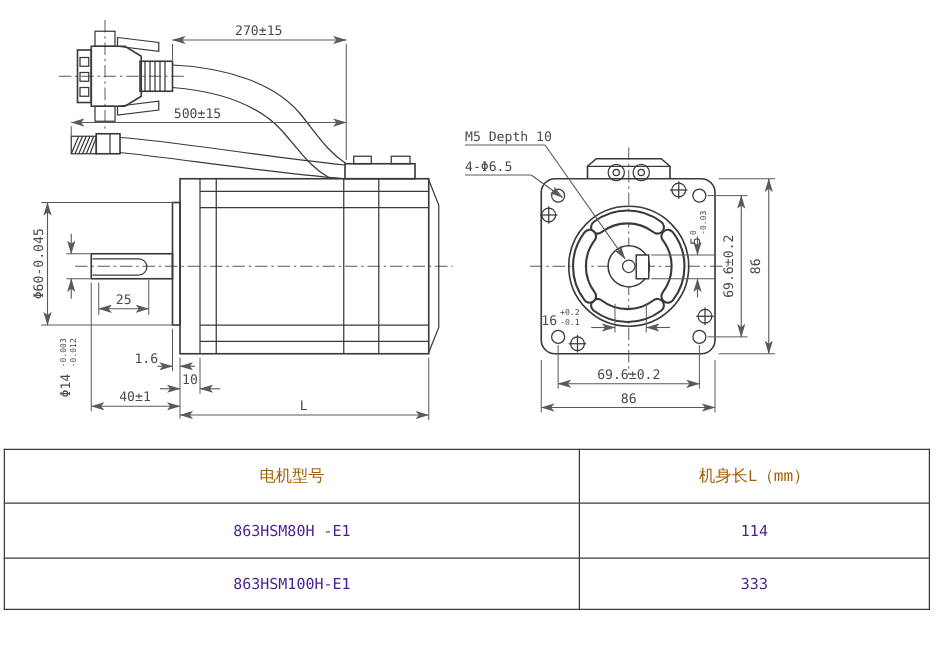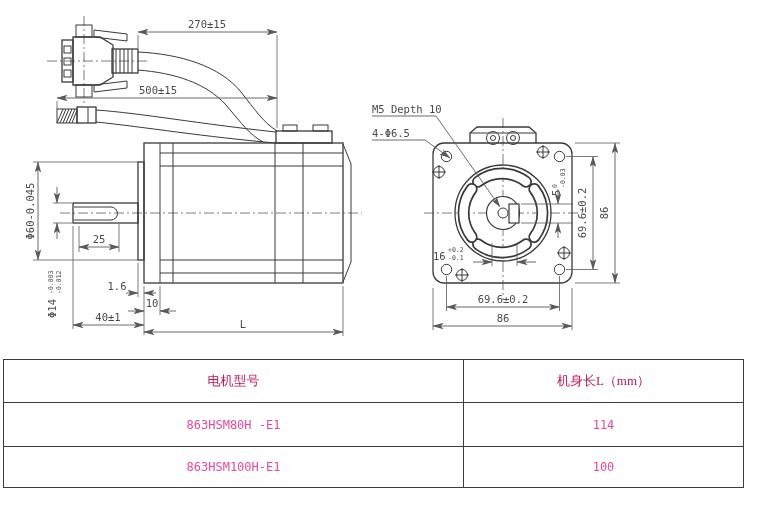--- a/index.html
+++ b/index.html
@@ -12,23 +12,23 @@
   .dim{stroke:#5a5a5a;stroke-width:0.9;fill:none;}
   .ext{stroke:#5a5a5a;stroke-width:0.8;fill:none;}
   .cl{stroke:#5a5a5a;stroke-width:0.8;fill:none;stroke-dasharray:10 3 2 3;}
   .slot-b{stroke:#3a3a3a;stroke-width:12;fill:none;stroke-linecap:round;}
   .slot-w{stroke:#ffffff;stroke-width:8.6;fill:none;stroke-linecap:round;}
   .whitefill{fill:#ffffff;stroke:#3a3a3a;stroke-width:1.2;}
   .tol{font-size:6.5px;}
   table#spec{position:absolute;left:3px;top:359px;width:738px;border-collapse:collapse;
              table-layout:fixed;}
   table#spec td{border:1.4px solid #3c3c3c;text-align:center;vertical-align:middle;
-                color:#ec4899;font-size:12px;font-family:"DejaVu Sans Mono", monospace;
+                color:#4c1d95;font-size:12px;font-family:"DejaVu Sans Mono", monospace;
                 padding:0;background:#fff;}
-  table#spec .hdr td{color:#be185d;font-size:13px;font-family:Liberation Serif, serif;}
+  table#spec .hdr td{color:#a16207;font-size:13px;font-family:Liberation Mono, monospace;}
   .c1{width:459px;} .c2{width:279px;}
   .rh{height:43px;} .r1{height:44px;} .r2{height:41px;}
 </style>
 </head>
 <body>
 
 <div id="stage">
 
 <svg width="759" height="352" viewBox="0 0 759 352">
   <defs>
@@ -273,18 +273,18 @@
         <tr class="hdr rh">
     <td class="c1">电机型号</td>
     <td class="c2">机身长L（mm）</td>
   </tr>
   <tr class="r1">
     <td>863HSM80H -E1</td>
     <td>114</td>
   </tr>
   <tr class="r2">
     <td>863HSM100H-E1</td>
-    <td>100</td>
+    <td>333</td>
   </tr>
 </tbody>
     </table>
 
 </div>
 
 </body></html>

